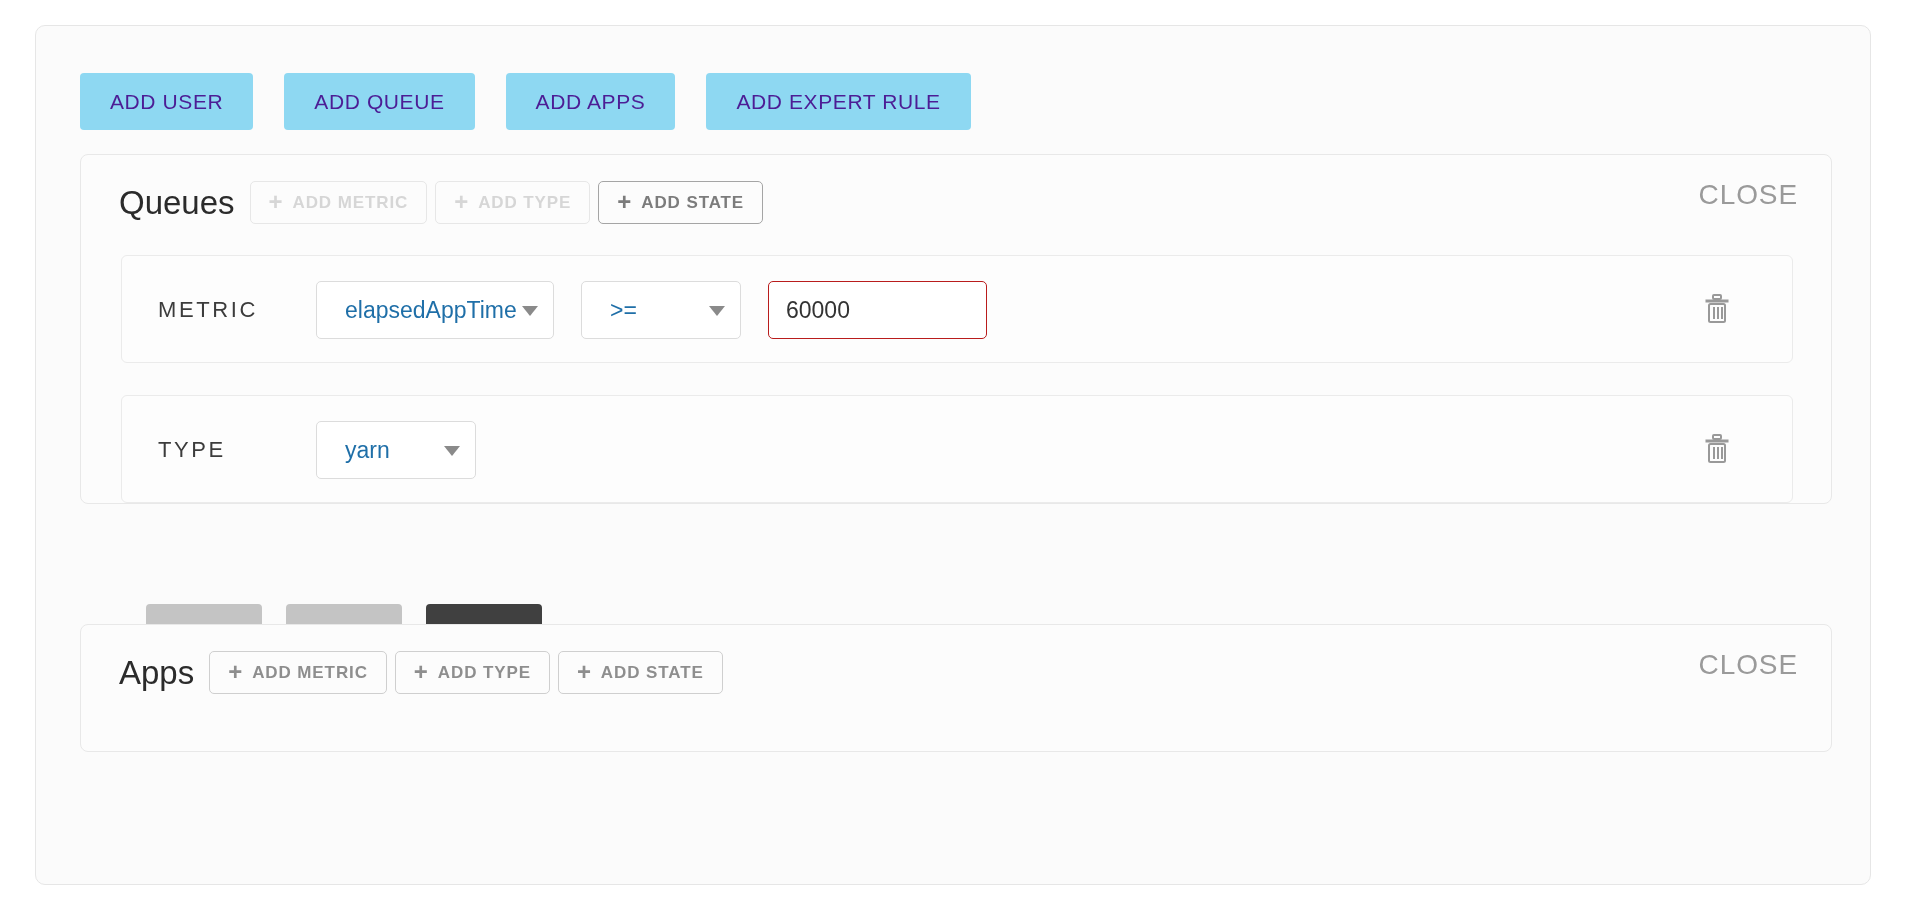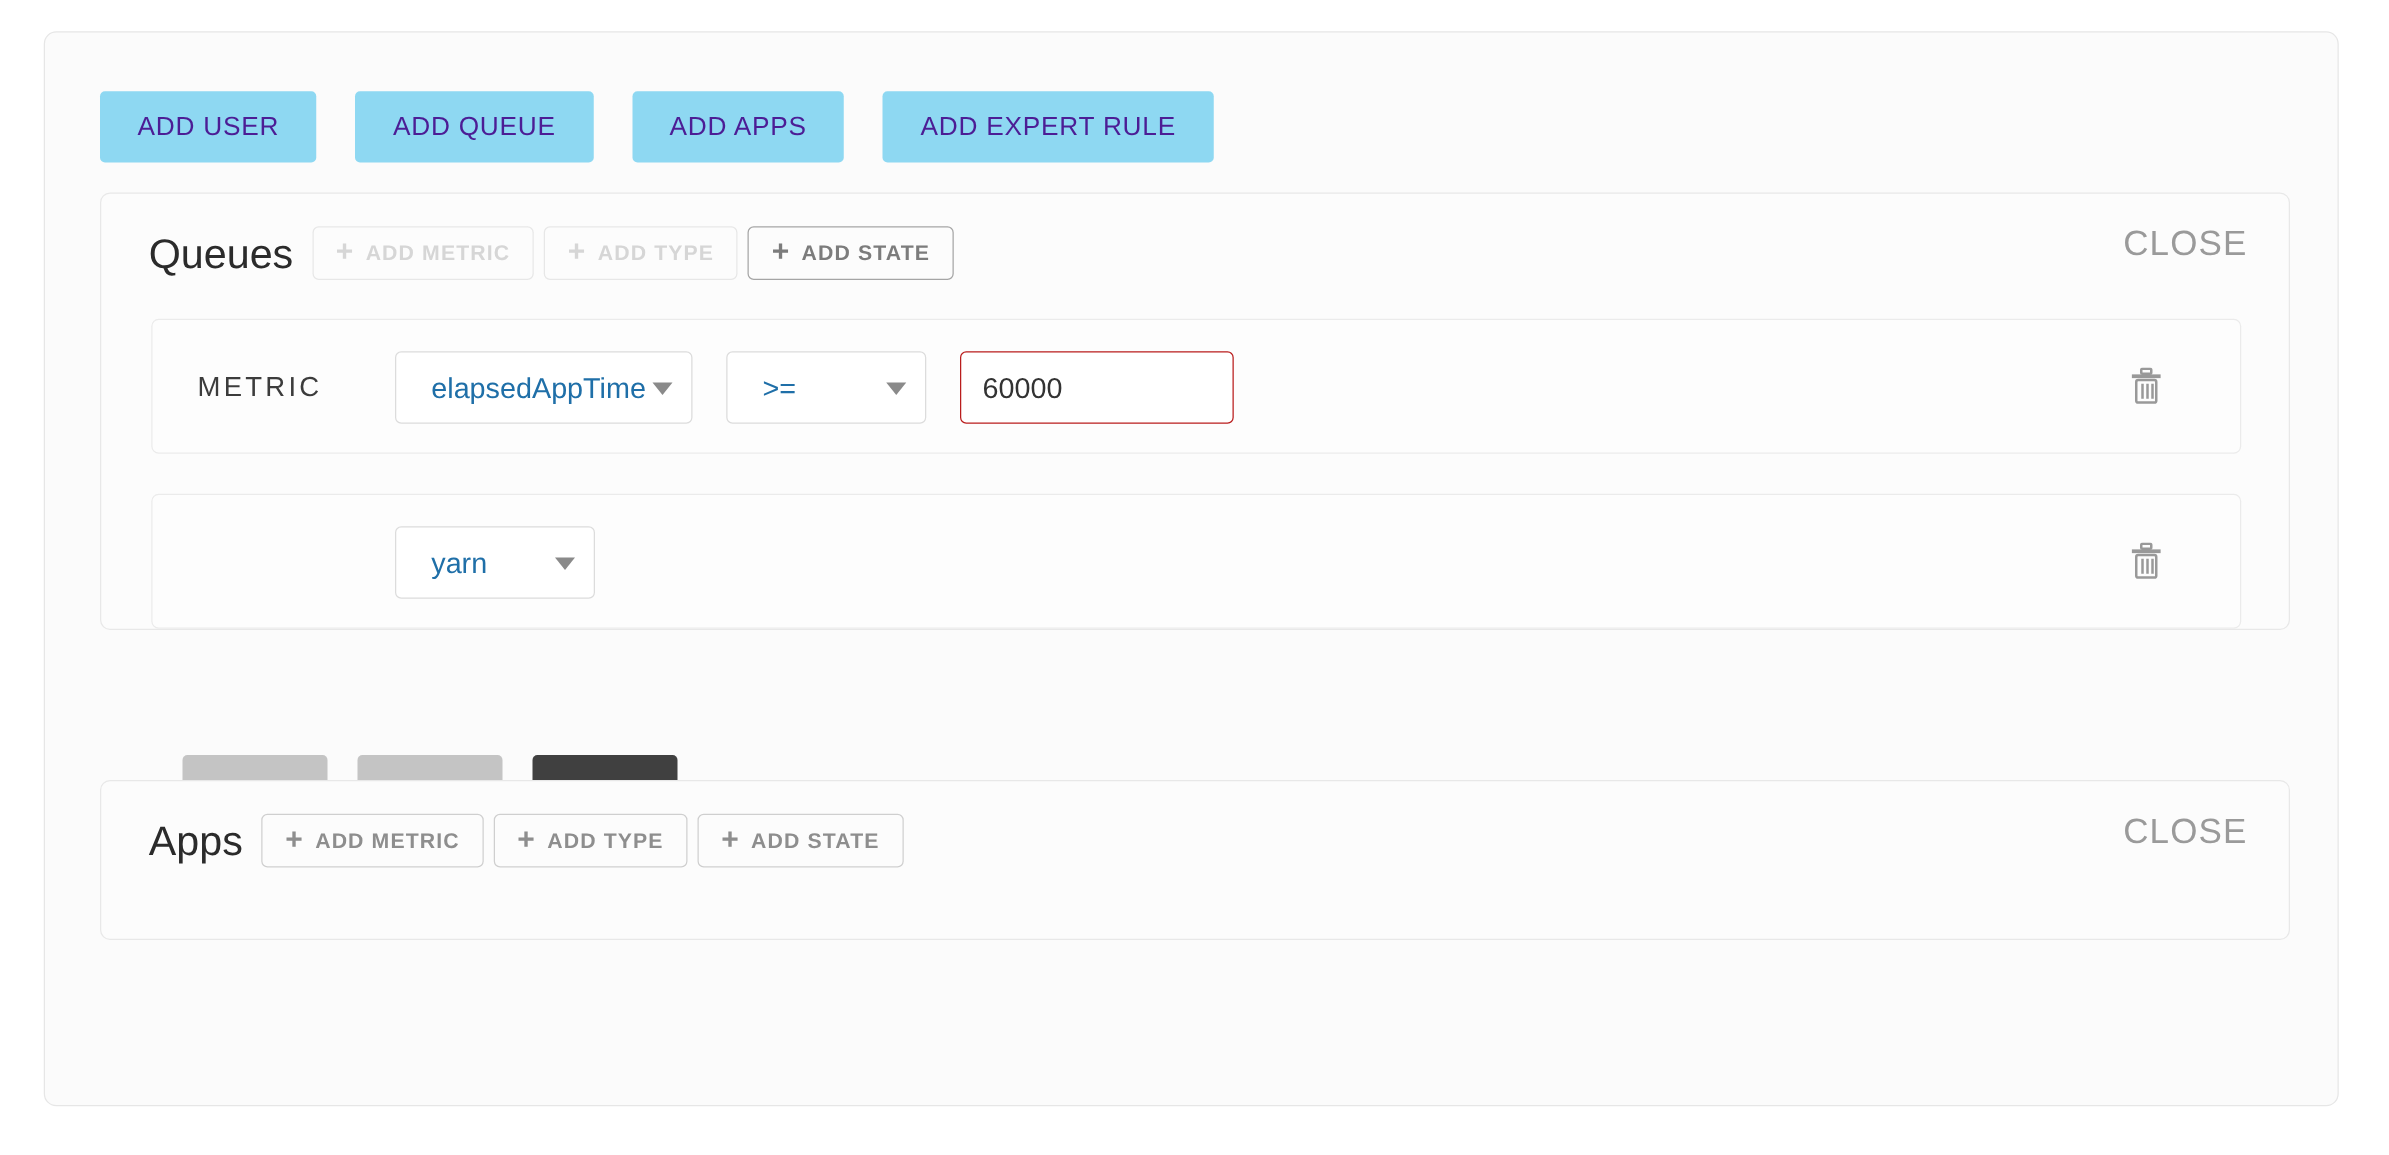--- a/index.html
+++ b/index.html
@@ -332,20 +332,21 @@
             <rect x="1.5" y="5.5" width="23" height="3" fill="#999999"></rect>
             <rect x="5" y="10" width="16" height="18" rx="1.5" fill="none" stroke="#999999" stroke-width="2"></rect>
             <rect x="9" y="13" width="2" height="12" fill="#999999"></rect>
             <rect x="13" y="13" width="2" height="12" fill="#999999"></rect>
             <rect x="17" y="13" width="2" height="12" fill="#999999"></rect>
           </svg>
         </button>
       </div>
 
       <div class="cond-row row-2">
+        <div class="cond-label">TYPE</div>
 
         <div class="cond-fields">
           <div class="select-box sel-type">
             <span class="sel-text">yarn</span>
             <span class="caret"></span>
           </div>
         </div>
 
         <button class="trash-btn">
           <svg width="26" height="30" viewBox="0 0 26 30" aria-hidden="true">

